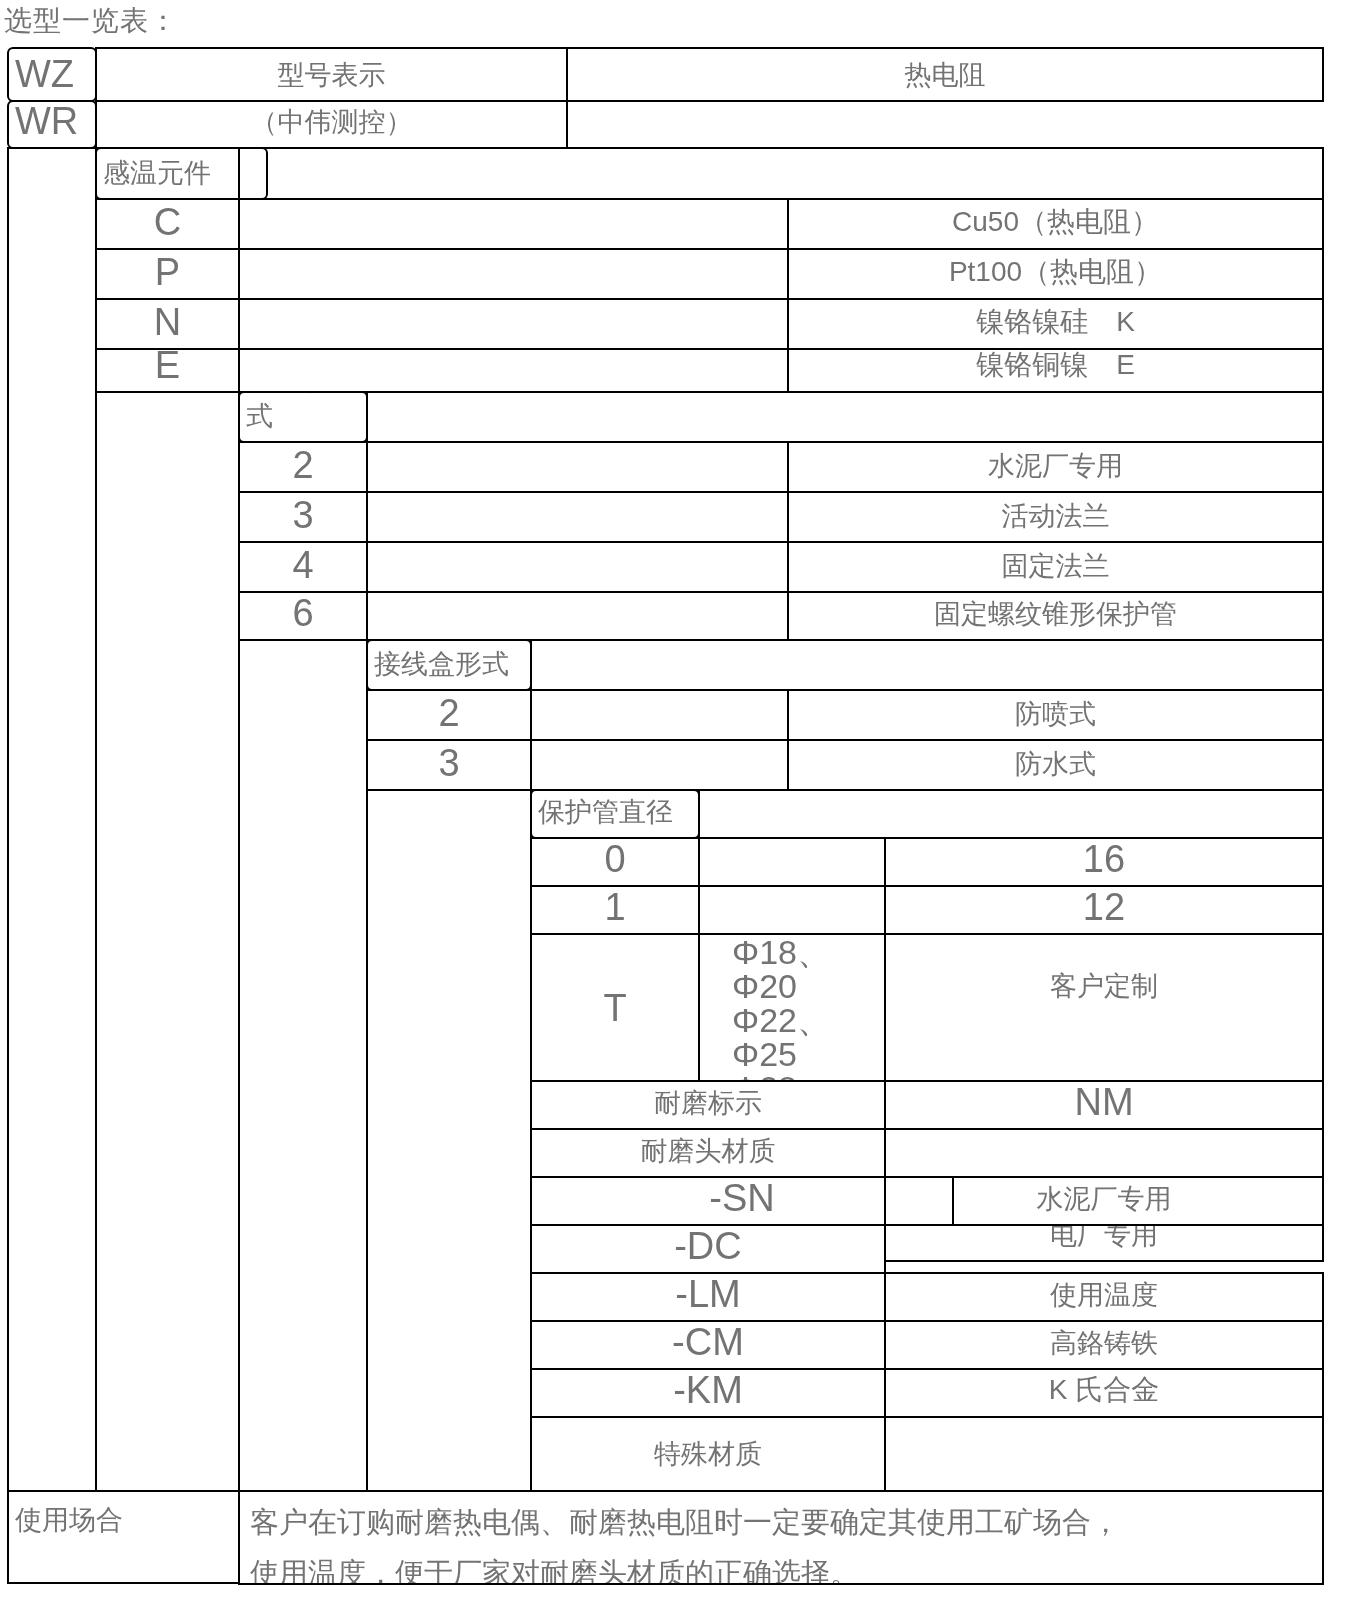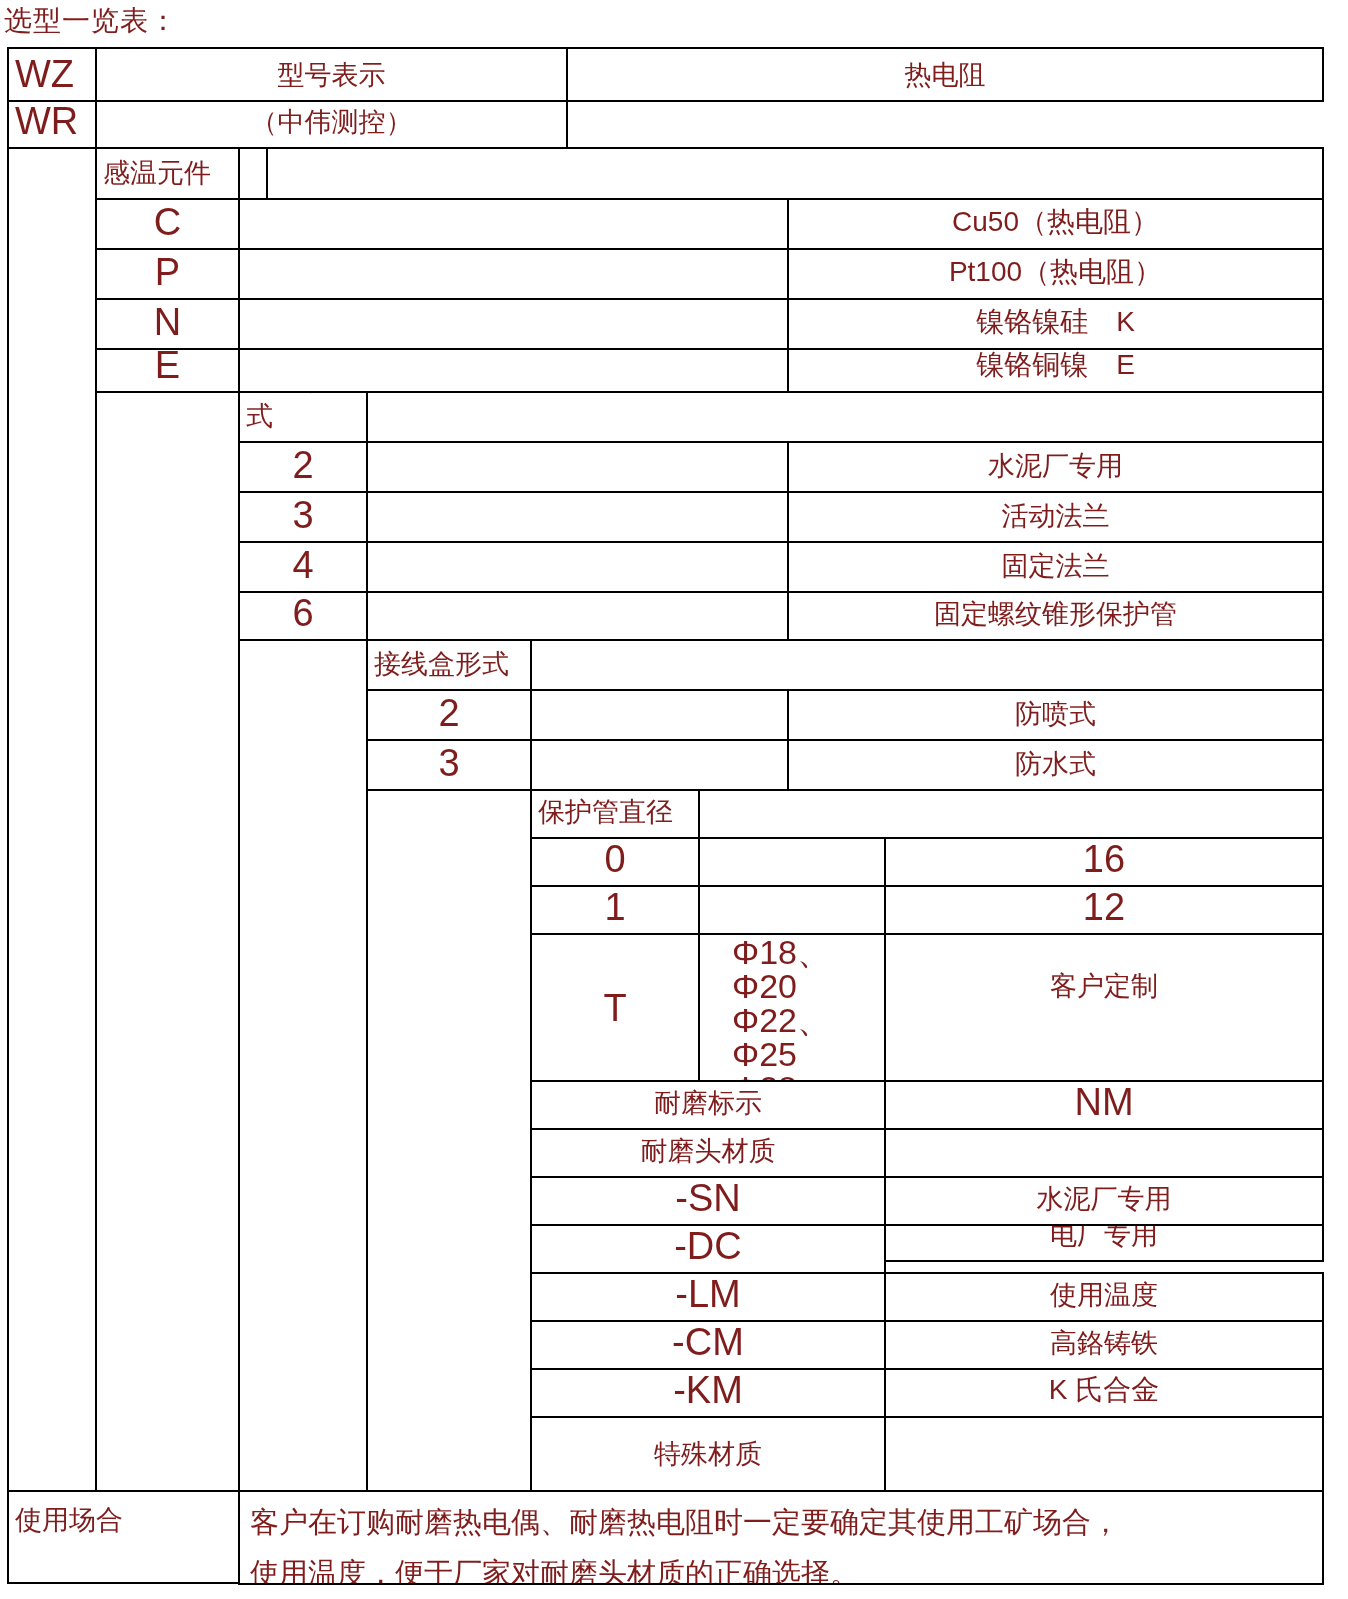--- a/index.html
+++ b/index.html
@@ -1,23 +1,23 @@
 <!DOCTYPE html>
 <html><head>
 <meta charset="utf-8">
 <style>
   html,body{margin:0;padding:0;background:#ffffff;}
   .sheet{
-    position:relative;width:1348px;height:1599px;background:#ffffff;color:#7f1d1d;
+    position:relative;width:1348px;height:1599px;background:#ffffff;color:#737373;
     font-family:"Liberation Sans","DejaVu Sans",sans-serif;
   }
   .title{position:absolute;left:4px;top:2px;font-size:28px;letter-spacing:1px;}
   .cell{position:absolute;box-sizing:border-box;border:2px solid #000000;display:flex;overflow:hidden;}
   
-  .bl{align-items:flex-end;justify-content:flex-start;padding:0 17px 7px 6px;}
+  .bl{align-items:flex-end;justify-content:flex-start;padding:0 17px 7px 6px;border-radius:6px;}
   .bc{align-items:flex-end;justify-content:center;padding-bottom:7px;}
   .cc{align-items:center;justify-content:center;}
   .tcv{align-items:flex-start;justify-content:center;padding-top:33px;}
   
   .cn{font-size:27px;}
   .mix{font-size:28px;}
   .lat{font-size:38px;line-height:1;}
   .diam{flex-direction:column;justify-content:space-evenly;align-items:flex-start;padding-left:32px;font-size:34px;line-height:1;}
   .usage-label{align-items:flex-start;justify-content:flex-start;padding:10px 0 0 6px;}
   .usage-text{flex-direction:column;justify-content:flex-start;align-items:flex-start;gap:13px;padding:12px 0 0 10px;font-size:29px;line-height:1.3;}
@@ -107,21 +107,21 @@
     <div>Φ28、Φ32</div>
   </div>
   <div class="cell tcv cn" style="left:884px;top:933px;width:440px;height:149px">客户定制</div>
 
   <div class="cell bc cn" style="left:530px;top:1080px;width:356px;height:50px">耐磨标示</div>
   <div class="cell bc lat" style="left:884px;top:1080px;width:440px;height:50px">NM</div>
 
   <div class="cell bc cn" style="left:530px;top:1128px;width:356px;height:50px">耐磨头材质</div>
   <div class="cell" style="left:884px;top:1128px;width:440px;height:50px"></div>
 
-  <div class="cell bc lat" style="left:530px;top:1176px;width:356px;height:50px">-SN</div>
+  <div class="cell bc lat" style="left:530px;top:1176px;width:424px;height:50px">-SN</div>
   <div class="cell bc cn" style="left:884px;top:1176px;width:440px;height:50px">水泥厂专用</div>
 
   <div class="cell bc lat" style="left:530px;top:1224px;width:356px;height:50px">-DC</div>
   <div class="cell bc cn" style="left:884px;top:1224px;width:440px;height:38px">电厂专用</div>
 
   <div class="cell bc lat" style="left:530px;top:1272px;width:356px;height:50px">-LM</div>
   <div class="cell bc cn" style="left:884px;top:1272px;width:440px;height:50px">使用温度</div>
 
   <div class="cell bc lat" style="left:530px;top:1320px;width:356px;height:50px">-CM</div>
   <div class="cell bc cn" style="left:884px;top:1320px;width:440px;height:50px">高鉻铸铁</div>

